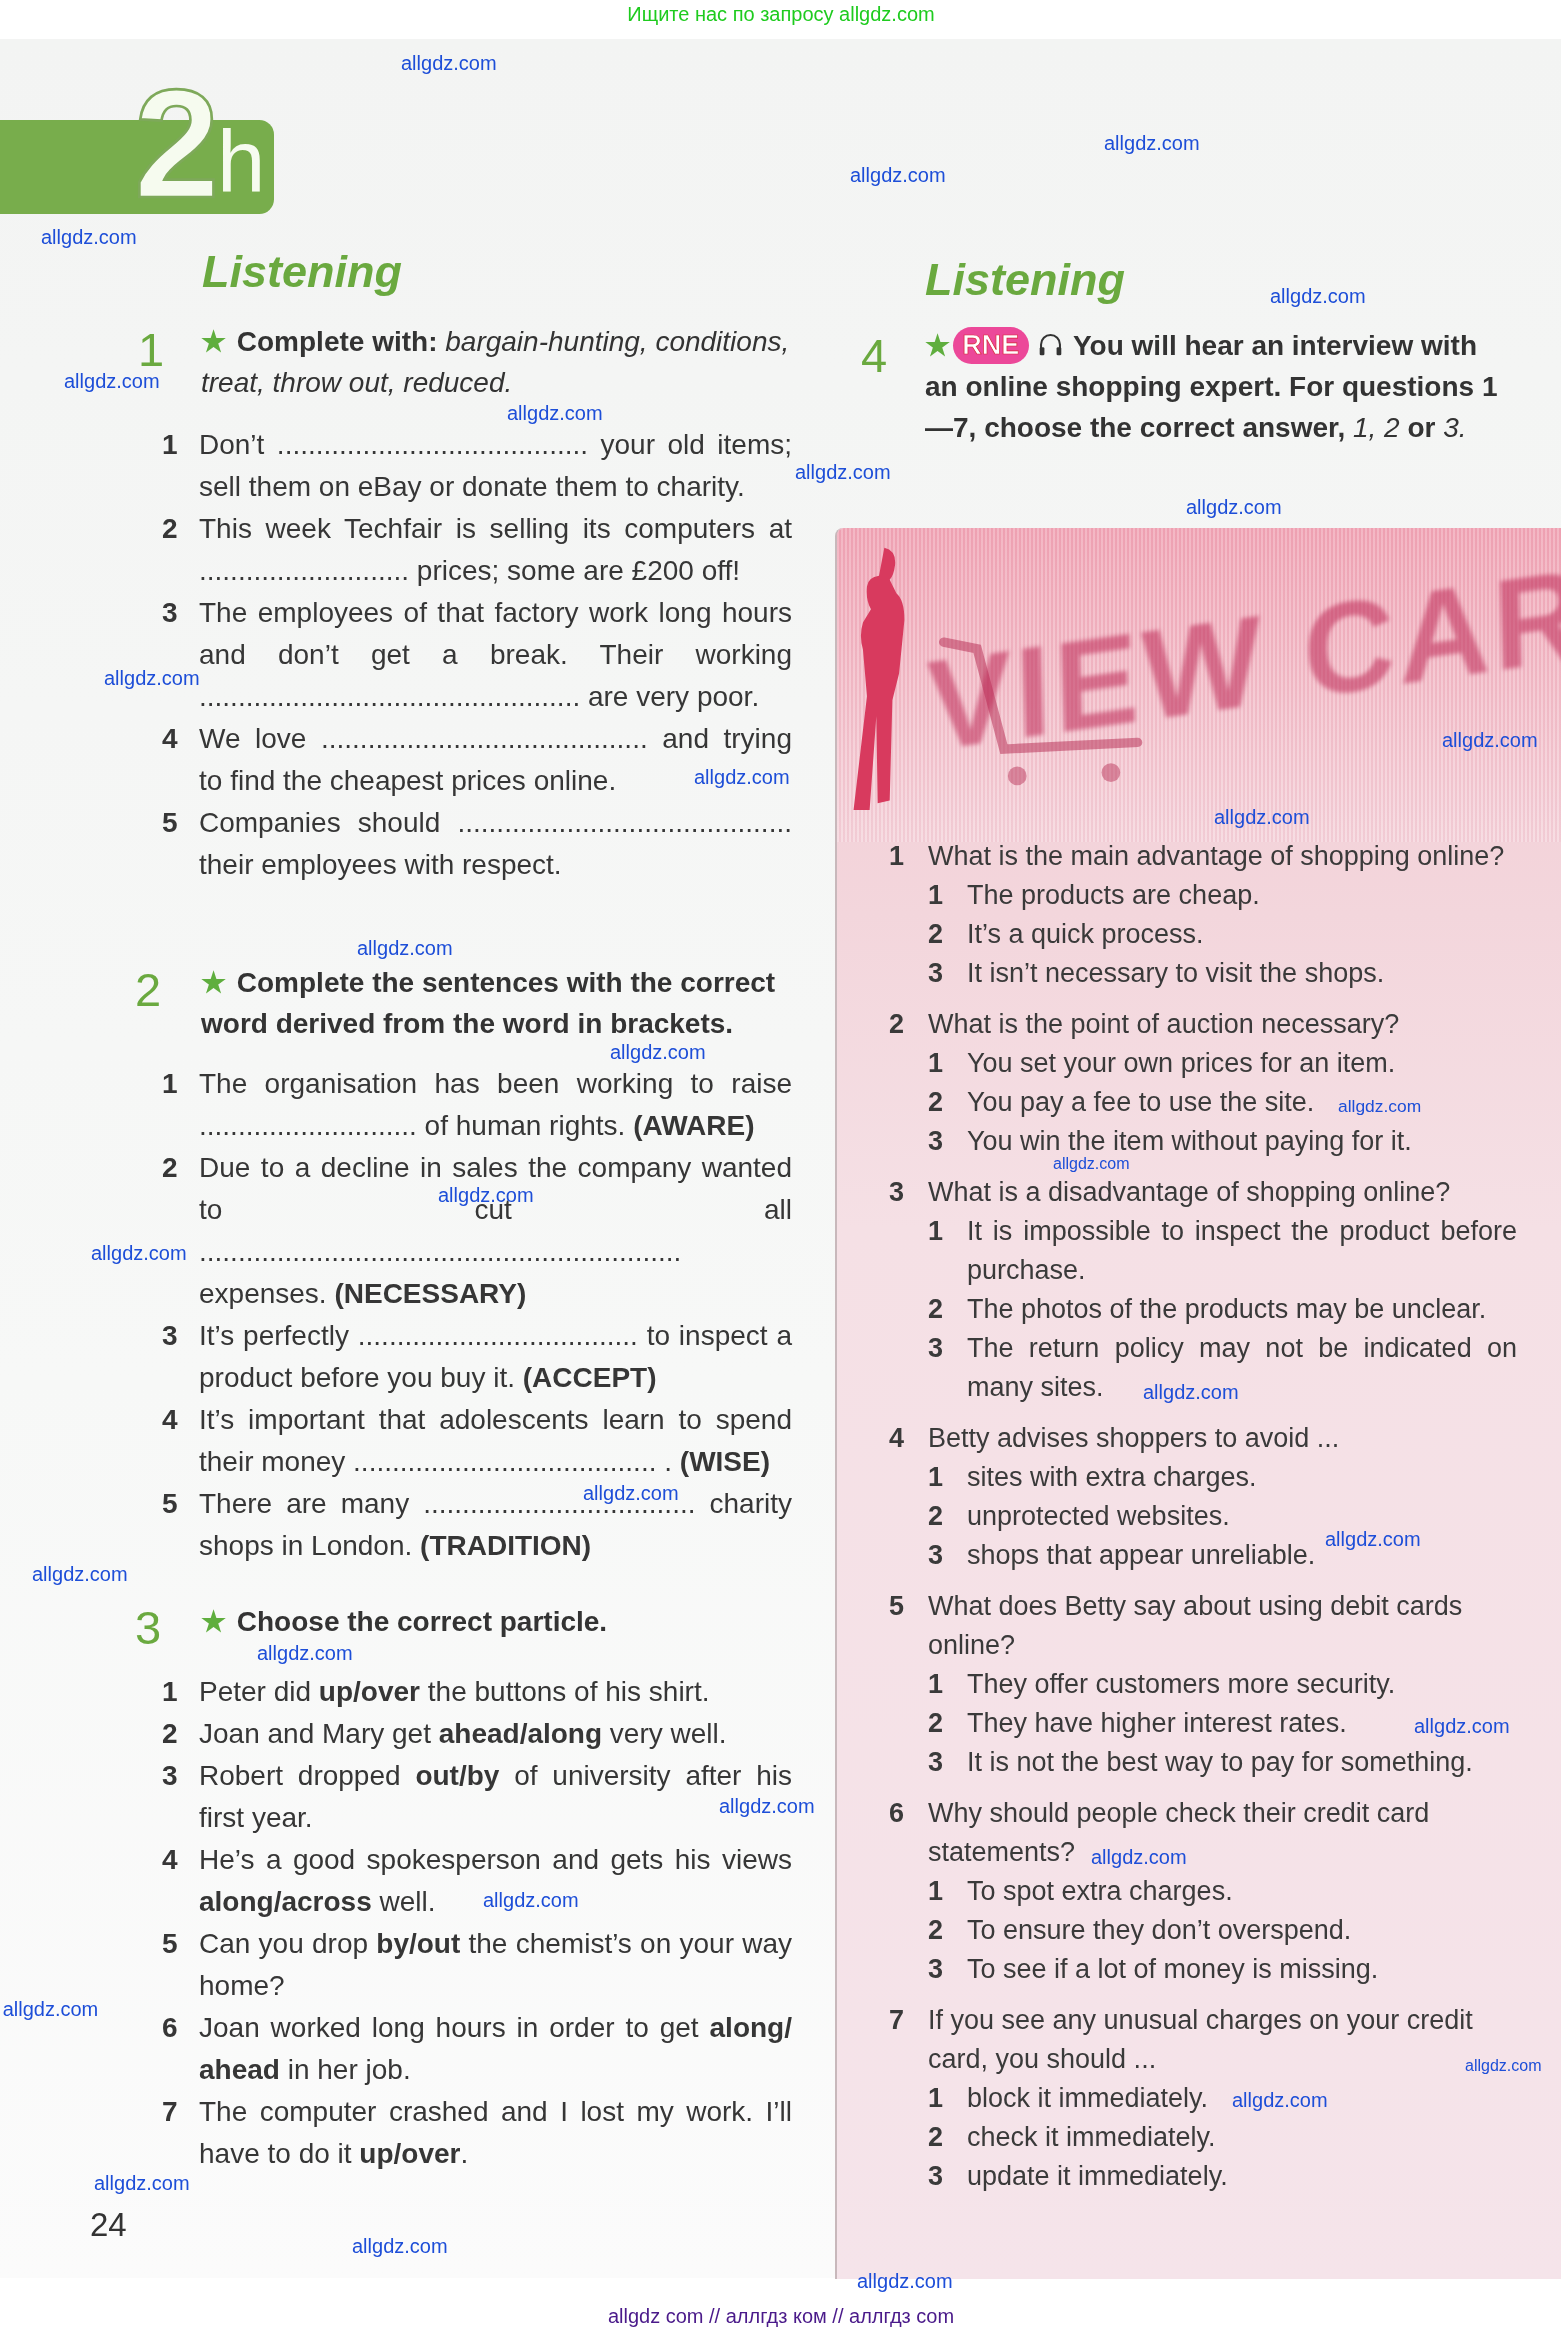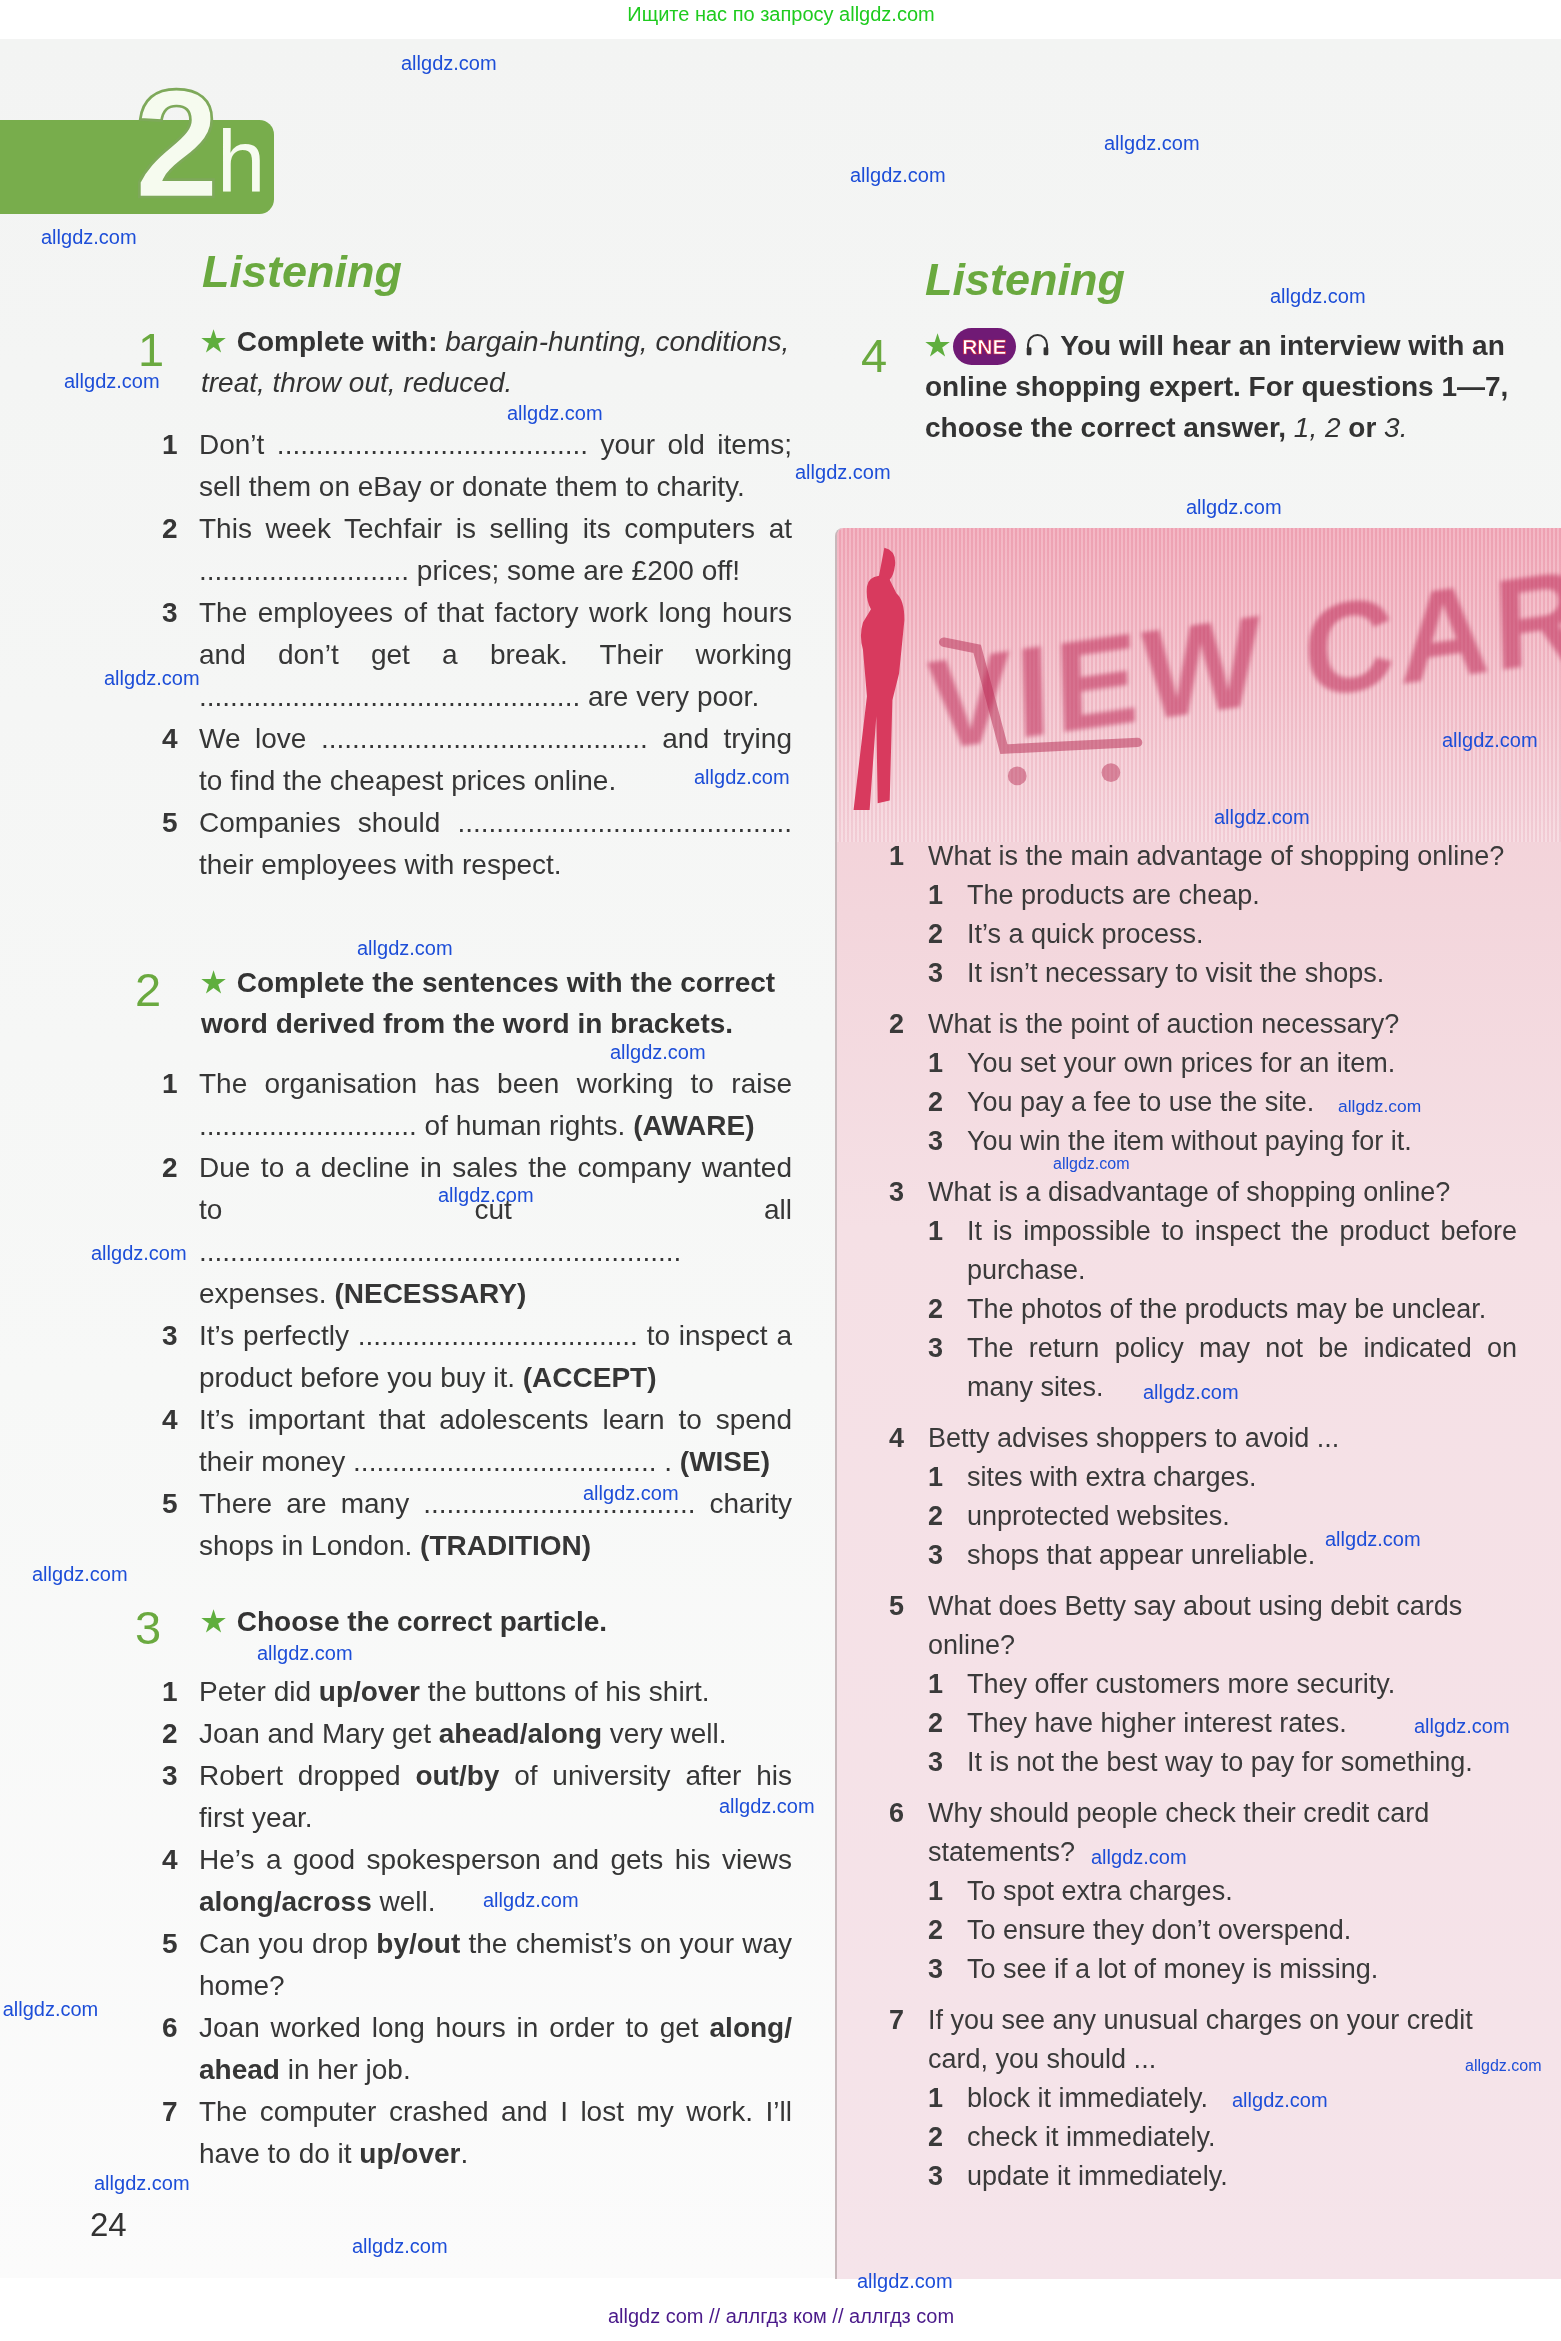--- a/index.html
+++ b/index.html
@@ -39,22 +39,22 @@
   .items { position: absolute; list-style: none; font-family: "Liberation Sans", sans-serif;
            font-size: 28px; line-height: 42px; color: #363636; }
   .items li { position: relative; padding-left: 37px; text-align: justify; }
   .items li .n { position: absolute; left: 0; top: 0; font-weight: bold; }
   .items b { font-weight: bold; margin-top: 20px; }
 
   .page-num { position: absolute; left: 90px; top: 2206px; font-family: "Liberation Sans", sans-serif;
               font-size: 33px; color: #333; }
 
   
-  .rne { display: inline-block; background: #701a75; color: #fff; border-radius: 21.4px;
-         padding: 0 9.4px; font-size: 21px; line-height: 37px; font-style: normal;
+  .rne { display: inline-block; background: #ec4899; color: #fff; border-radius: 21.4px;
+         padding: 0 9.4px; font-size: 27px; line-height: 37px; font-style: normal;
          -webkit-text-stroke: 0.7px #d9283a; margin-right: 8px; vertical-align: 1.3px; }
   .headphones { display: inline-block; width: 27px; height: 27px; vertical-align: -2.7px; margin-right: 9.4px; }
 
   .pink-panel { position: absolute; left: 835px; top: 528px; width: 727px; height: 1751px;
                 background: linear-gradient(180deg,#f4c9d2 0%,#f3d6dc 22%,#f5e0e5 40%,#f5e4ea 100%);
                 border-top-left-radius: 8px; border-left: 2.7px solid #c8b8bb; }
   .hero { position: absolute; left: 0; top: 0; width: 724px; height: 314px; overflow: hidden;
           border-top-left-radius: 8px;
           background:
             repeating-linear-gradient(90deg, rgba(255,255,255,0.18) 0 2px, rgba(200,80,110,0.08) 2px 4px),

